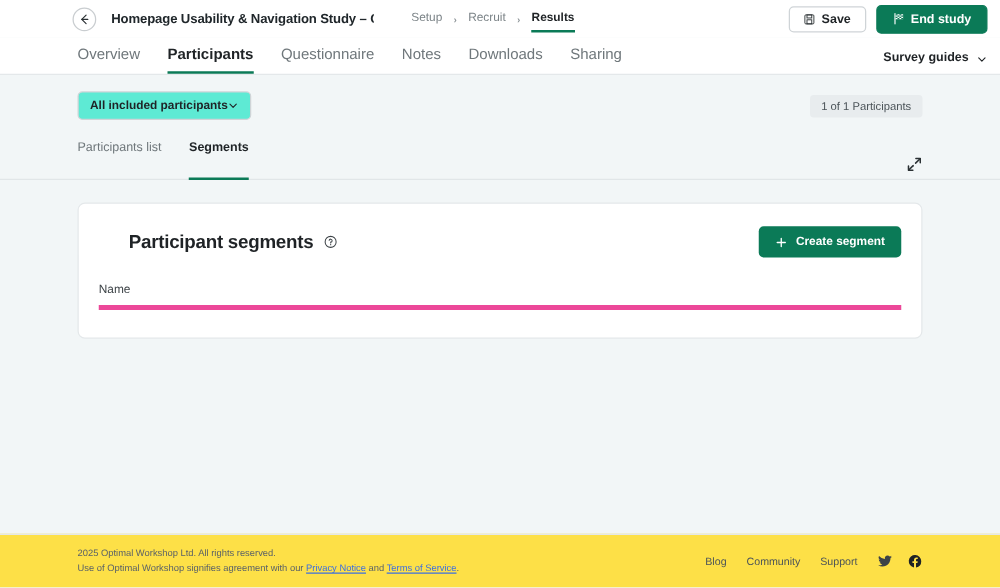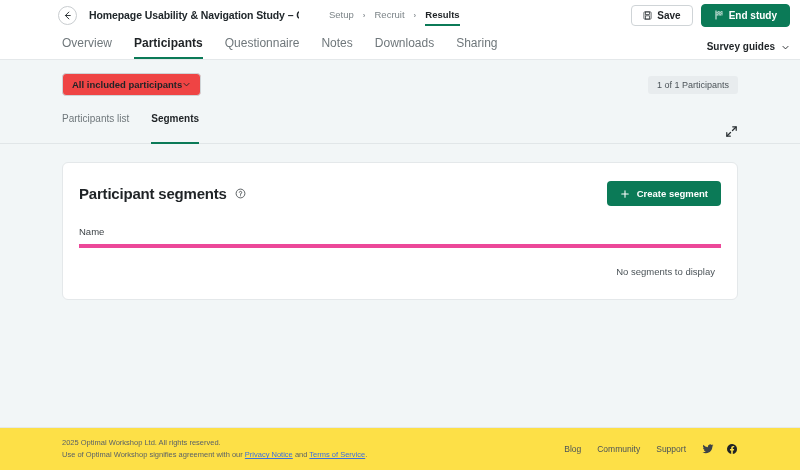--- a/index.html
+++ b/index.html
@@ -78,21 +78,21 @@
   }
 
   
   .main { flex: 1; position: relative; overflow: hidden; }
   .filterrow {
     display: flex; align-items: center;
     padding: 13px 62px 0 62px;
   }
   .filter-select {
     display: inline-flex; align-items: center; 
-    background: #ef4444; border: 1px solid #cfd4d7; border-radius: 4px;
+    background: #5eead4; border: 1px solid #cfd4d7; border-radius: 4px;
     font-size: 9.5px; font-weight: 600; color: #1f2326;
     padding: 5px 9px; cursor: pointer;
   }
   .count-badge {
     margin-left: auto; background: #e8ecee; color: #4b5358;
     font-size: 9px; border-radius: 3px; padding: 4px 9px;
   }
 
   .subtabrow {
     display: flex; align-items: flex-end;
@@ -113,21 +113,21 @@
   }
 
   
   .card {
     margin: 18px 62px 0 62px; background: #fff;
     border: 1px solid #e4e8ea; border-radius: 6px;
     padding: 18px 16px 22px 16px;
   }
   .card-head { display: flex; align-items: center; }
   .card-title {
-    font-size: 15px; font-weight: 700; color: #1f2326; letter-spacing: -0.2px;
+    font-size: 15px; font-weight: 700; color: #1f2326; letter-spacing: -0.2px; margin-left: 24px;
   }
   .help-icon { margin-left: 8px; cursor: pointer; display: flex; align-items: center; }
   .btn-create {
     margin-left: auto; background: #0b7a57; color: #fff;
     border: none; border-radius: 4px; font-size: 9.5px; font-weight: 600;
     padding: 7px 13px; display: inline-flex; align-items: center; gap: 7px;
     cursor: pointer; font-family: "Liberation Sans", sans-serif;
   }
   .seg-table { width: 100%; margin-top: 20px; }
   .seg-head {
@@ -265,21 +265,20 @@
             <path d="M8 2.8 V13.2 M2.8 8 H13.2" stroke="#ffffff" stroke-width="1.7" stroke-linecap="round"></path>
           </svg>
           <span>Create segment</span>
         </button>
       </div>
 
       <div class="seg-table">
         <div class="seg-head">
           <div class="col-name">Name</div>
         </div>
-        <div class="seg-empty">No segments to display</div>
       </div>
     </div>
   </div>
 
   <div class="footer">
     <div class="legal">
       <div>2025 Optimal Workshop Ltd. All rights reserved.</div>
       <div><span>Use of Optimal Workshop signifies agreement with our </span><a href="#">Privacy Notice</a><span> and </span><a href="#">Terms of Service</a><span>.</span></div>
     </div>
     <div class="footer-links">

